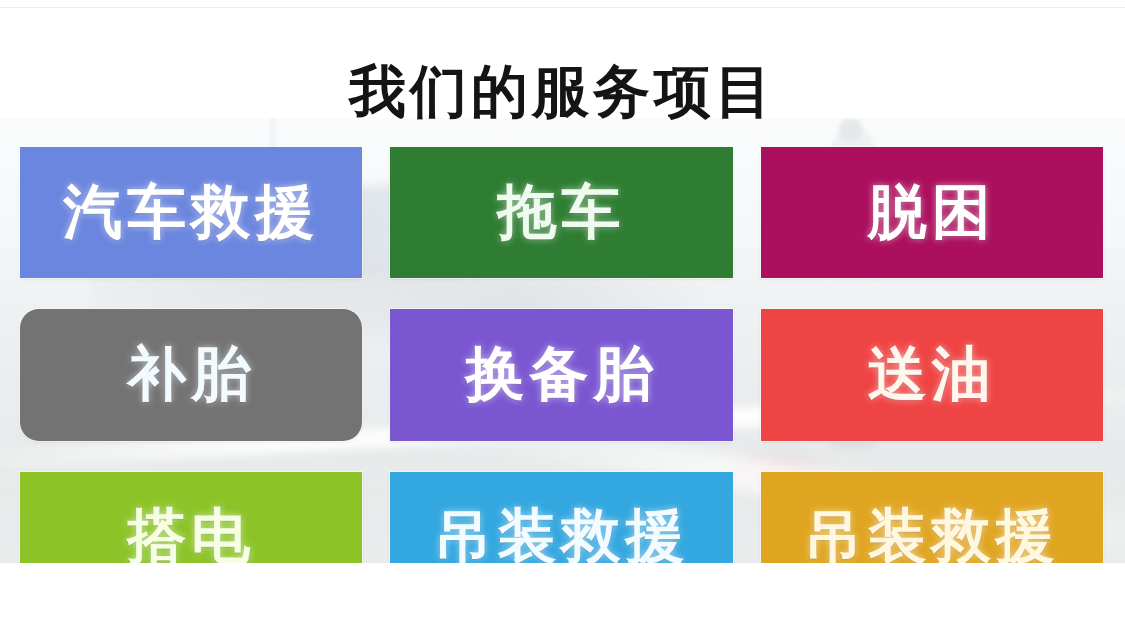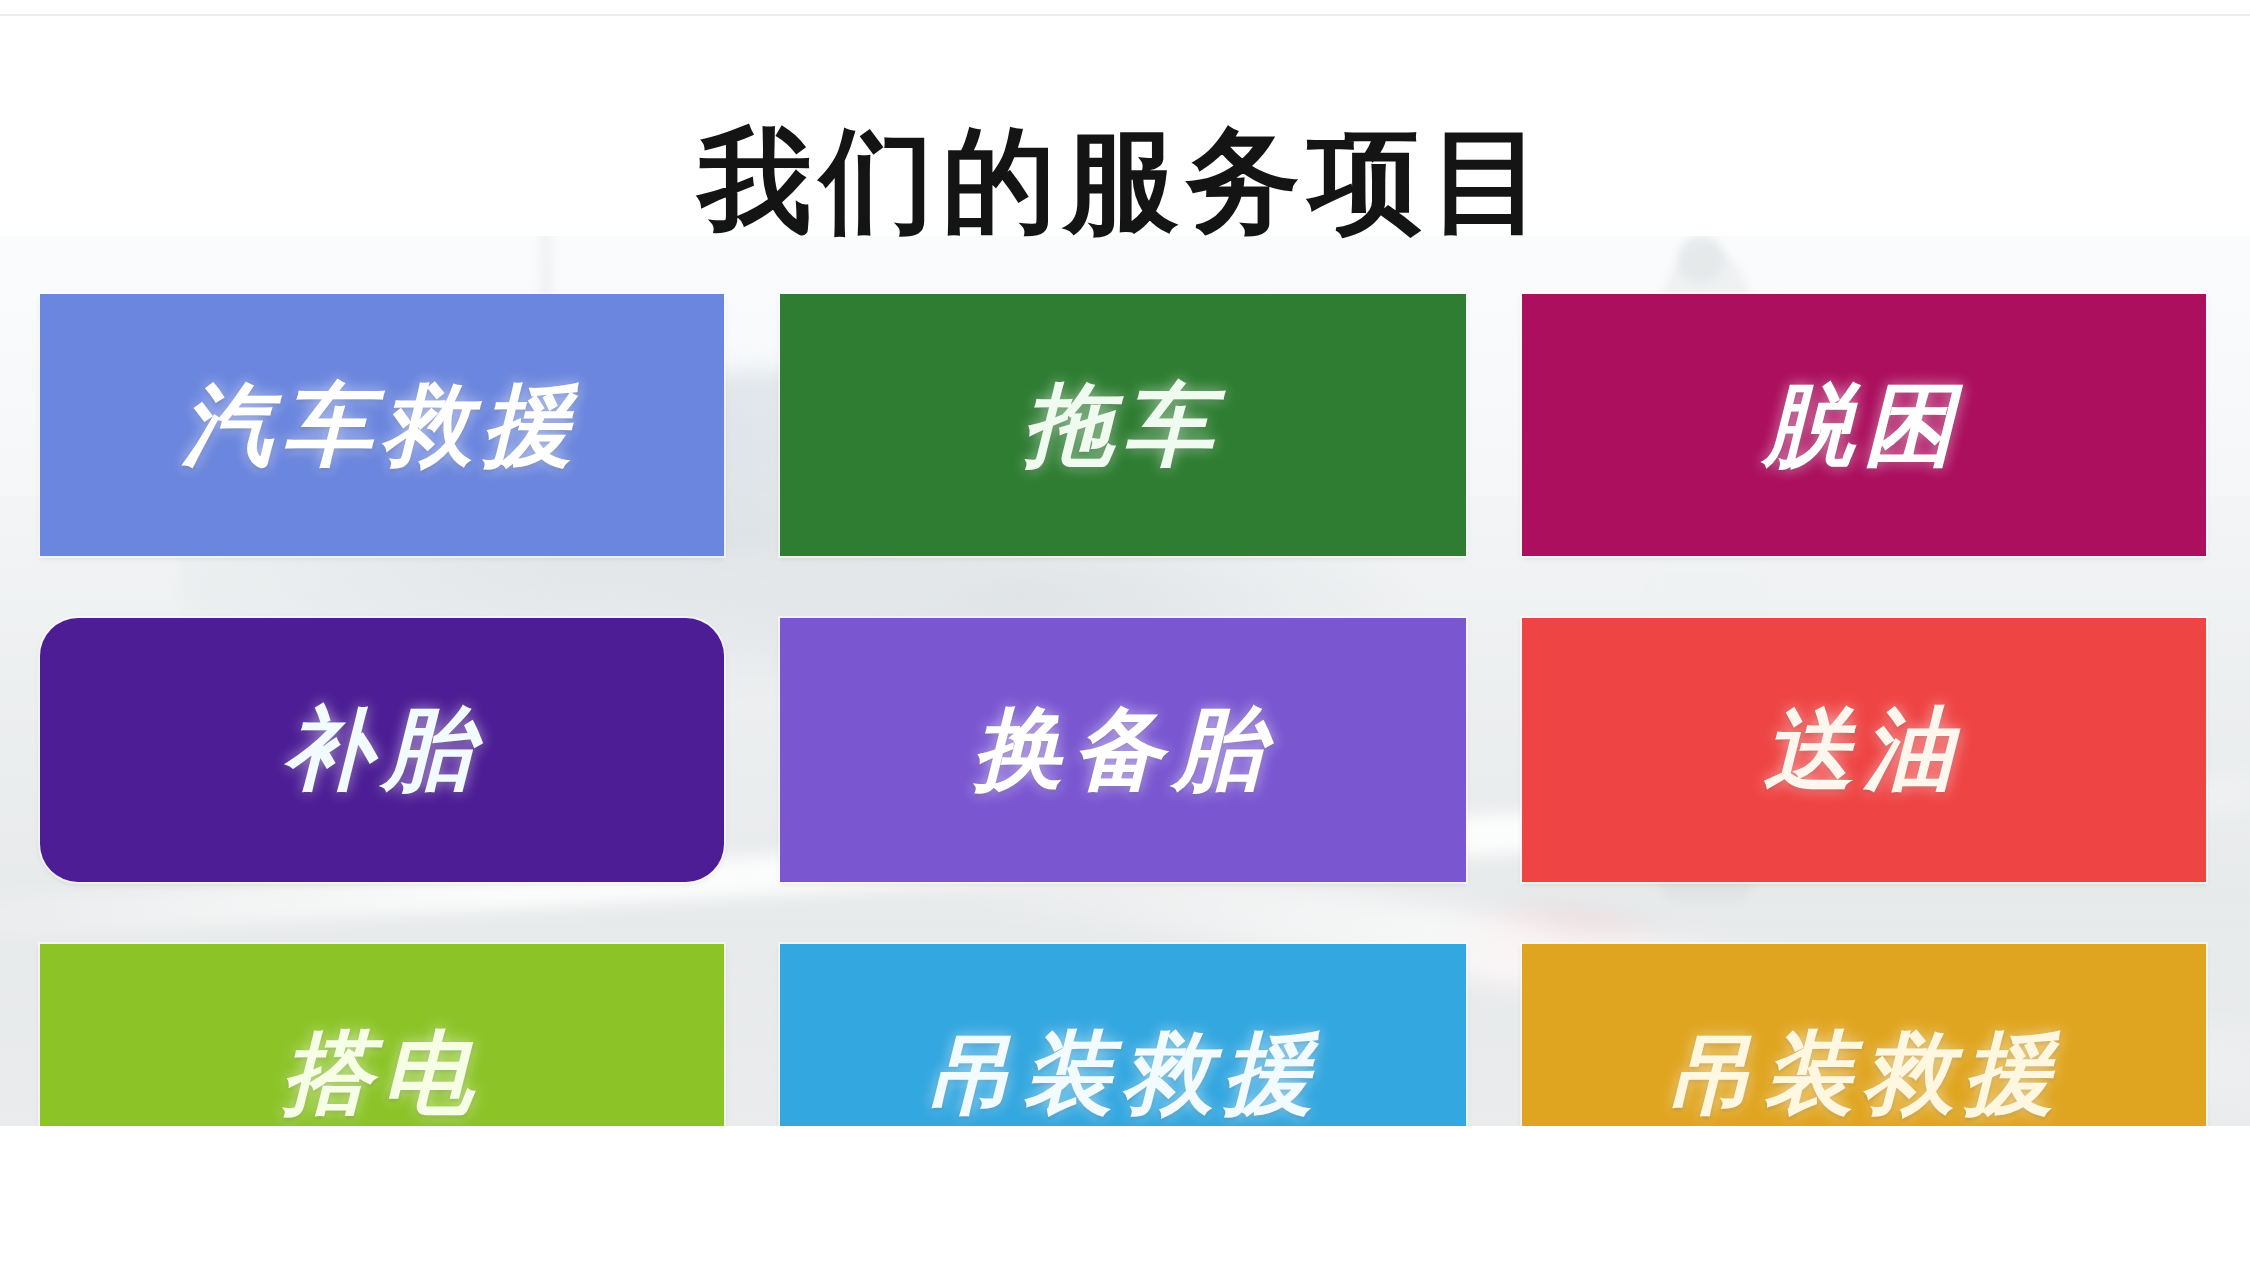--- a/index.html
+++ b/index.html
@@ -160,28 +160,27 @@
     row-gap: 31px;
   }
   .service-tile {
     display: flex;
     align-items: center;
     justify-content: center;
     box-sizing: border-box;
     box-shadow: 0 0 0 1px rgba(255,255,255,.55), 0 1px 3px rgba(0,0,0,.10);
   }
   .service-tile .tile-label {
-    font-size: 45px;
+    font-size: 59px;
     font-weight: 700;
     letter-spacing: 5px;
     color: #ffffff;
     text-shadow: 0 0 7px rgba(255,255,255,.55), 0 1px 2px rgba(0,0,0,.18);
     white-space: nowrap;
     user-select: none;
-    font-style: italic;
   }
 </style>
 </head>
 <body>
 
 <div class="poster">
 
   <div class="bg-photo">
     <div class="bg-sky"></div>
     <div class="bg-ground"></div>
@@ -207,21 +206,21 @@
     </div>
 
     <div class="service-tile" style="background-color: rgb(46, 125, 50);">
       <span class="tile-label" style="color: rgb(238, 251, 238);">拖车</span>
     </div>
 
     <div class="service-tile" style="background-color: rgb(171, 15, 94);">
       <span class="tile-label" style="color: rgb(255, 255, 255);">脱困</span>
     </div>
 
-    <div class="service-tile" style="background-color: #4c1d95; border-radius: 19px;">
+    <div class="service-tile" style="background-color: #737373; border-radius: 19px;">
       <span class="tile-label" style="color: rgb(242, 251, 255);">补胎</span>
     </div>
 
     <div class="service-tile" style="background-color: rgb(122, 87, 209);">
       <span class="tile-label" style="color: rgb(255, 255, 255);">换备胎</span>
     </div>
 
     <div class="service-tile" style="background-color: #ef4444;">
       <span class="tile-label" style="color: rgb(255, 246, 238);">送油</span>
     </div>

